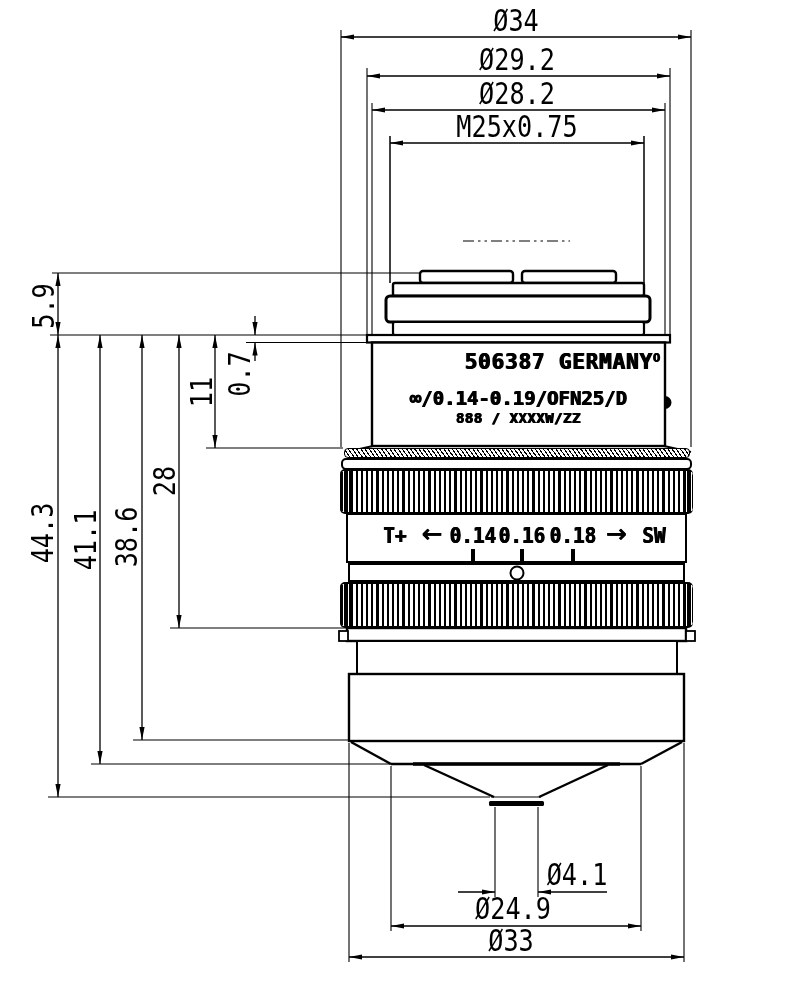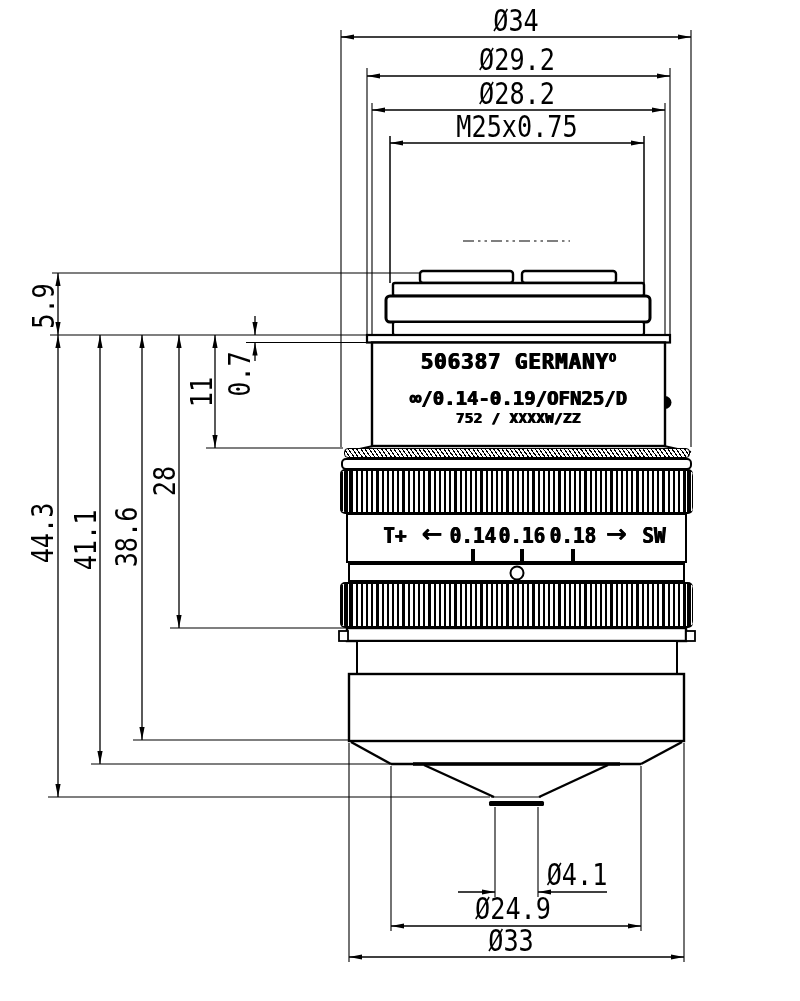--- a/index.html
+++ b/index.html
@@ -40,21 +40,21 @@
 
   .ind{position:absolute;left:348px;top:563px;width:337px;height:19px;box-sizing:border-box;
        border:2.2px solid #000;background:#fff;}
   .dot{position:absolute;left:50%;top:50%;width:11px;height:11px;background:#fff;
        border:2.6px solid #000;border-radius:50%;transform:translate(-50%,-50%);}
 
   
   .engwrap{position:absolute;left:372px;top:343px;width:293px;height:103px;}
   .eng{position:absolute;left:0;width:100%;text-align:center;font-weight:bold;line-height:1;
        white-space:nowrap;text-shadow:.6px 0 #000,-.6px 0 #000;}
-  .e1{top:9px;font-size:21px;letter-spacing:.8px;}
+  .e1{top:9px;font-size:21px;letter-spacing:.8px;padding-left:44px;}
   .e1 .sup{font-size:12px;position:relative;top:-7px;letter-spacing:0;}
   .e2{top:45px;font-size:20px;transform:scaleX(.95);}
   .e3{top:68px;font-size:14px;letter-spacing:.5px;}
 </style>
 </head>
 <body>
 
 <div class="sheet">
 
   <svg width="800" height="1001" viewBox="0 0 800 1001">
@@ -168,21 +168,21 @@
   <div class="knurl k2">
     <div class="kedge l"></div>
     <div class="kedge r"></div>
   </div>
 
   <div class="engwrap">
     <div class="eng e1">
       <span>506387 GERMANY</span><span class="sup">O</span>
     </div>
     <div class="eng e2">∞/0.14-0.19/OFN25/D</div>
-    <div class="eng e3">752 / XXXXW/ZZ</div>
+    <div class="eng e3">888 / XXXXW/ZZ</div>
   </div>
 
   <span class="dlabel" style="left:516px;top:21px">Ø34</span>
   <span class="dlabel" style="left:517px;top:60px">Ø29.2</span>
   <span class="dlabel" style="left:517px;top:94px">Ø28.2</span>
   <span class="dlabel" style="left:517px;top:127px">M25x0.75</span>
 
   <span class="dlabel rot" style="left:44px;top:306px">5.9</span>
   <span class="dlabel rot" style="left:240px;top:374px">0.7</span>
   <span class="dlabel rot" style="left:202px;top:392px">11</span>

